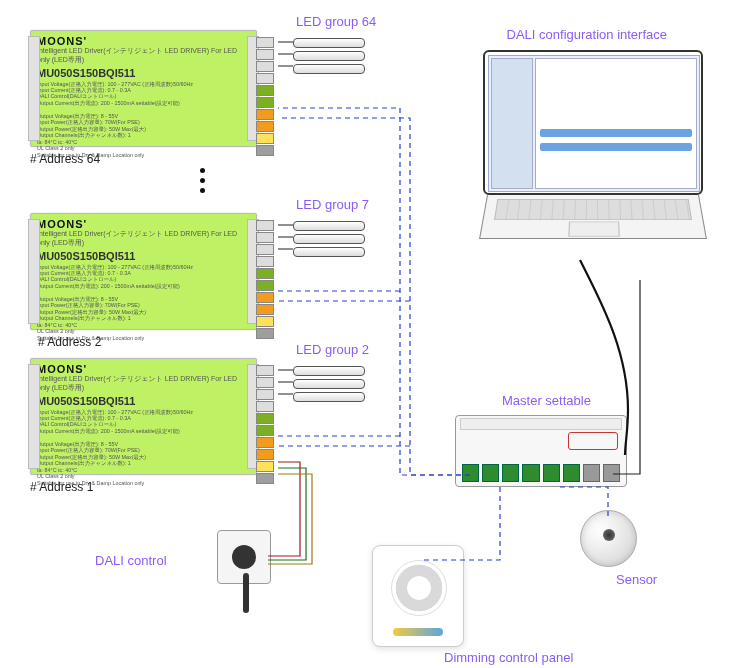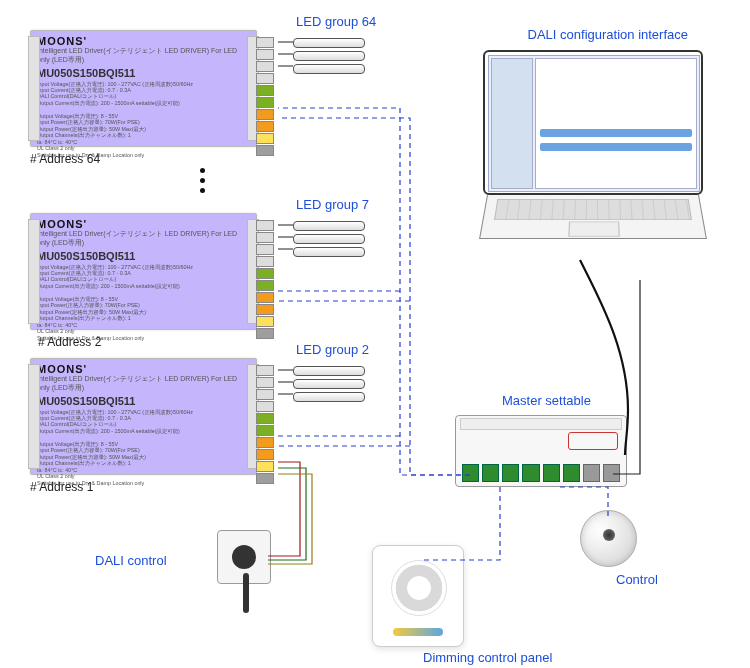--- a/index.html
+++ b/index.html
@@ -1,17 +1,17 @@
 <!DOCTYPE html>
 <html><head>
 <meta charset="utf-8">
 <style>
 body{margin:0;font-family:Arial,Helvetica,sans-serif;font-size:11px;color:#333;background:#fff;width:750px;height:668px;position:relative;overflow:hidden}
-.lbl{position:absolute;font-size:13px;color:#1d4ed8}
-.driver{position:absolute;width:225px;height:115px;background:#c4b5fd;border:1px solid #bbb;border-radius:2px;box-shadow:0 0 2px rgba(0,0,0,.15)}
+.lbl{position:absolute;font-size:13px;color:#8b5cf6}
+.driver{position:absolute;width:225px;height:115px;background:#bef264;border:1px solid #bbb;border-radius:2px;box-shadow:0 0 2px rgba(0,0,0,.15)}
 .driver .hdr{font-weight:700;font-size:11px;padding:4px 6px 0 6px;letter-spacing:1px;color:#111}
 .driver .sub{font-size:7px;padding:0 6px;color:#555;line-height:1.25}
 .driver .mdl{font-size:11px;font-weight:700;padding:2px 6px;color:#333}
 .driver .spec{font-size:5.4px;line-height:1.2;padding:0 6px;color:#555;white-space:pre-line}
 .driver .mount{position:absolute;top:5px;bottom:5px;width:10px;background:#e2e2e2;border:1px solid #bbb}
 .driver .mount.left{left:-3px}
 .driver .mount.right{right:-3px}
 .driver .term{position:absolute;right:-18px;top:6px;width:18px}
 .driver .term div{height:9px;margin-bottom:1px;border:1px solid #888;background:#ddd;font-size:5px;text-align:center;color:#777}
 .driver .term .g{background:#7cb023}
@@ -185,52 +185,52 @@
         <div class="bar" style="top:70px"></div>
         <div class="bar" style="top:84px"></div>
       </div>
     </div>
   </div>
   <div class="kb">
       <div class="keys"></div>
       <div class="pad"></div>
     </div>
 </div>
-<div class="lbl" style="right:62px;top:27px">DALI configuration interface</div>
+<div class="lbl" style="right:83px;top:27px">DALI configuration interface</div>
 
 <div class="mc">
   <div class="rail"></div>
   <div class="logo"></div>
   <div class="ports">
       <span></span>
       <span></span>
       <span></span>
       <span></span>
       <span></span>
       <span></span>
       <span class="gray"></span>
       <span class="gray"></span>
     </div>
 </div>
 <div class="lbl" style="left:502px;top:393px">Master settable</div>
 
 <div class="sensor"></div>
-<div class="lbl" style="left:616px;top:572px">Control</div>
+<div class="lbl" style="left:616px;top:572px">Sensor</div>
 
 <div class="plug">
   <div class="p"></div>
     <div class="cord"></div>
 </div>
 <div class="lbl" style="left:95px;top:553px">DALI control</div>
 
 <div class="dimmer">
   <div class="ring"></div>
     <div class="slider"></div>
 </div>
-<div class="lbl" style="left:423px;top:650px">Dimming control panel</div>
+<div class="lbl" style="left:444px;top:650px">Dimming control panel</div>
 
 <svg class="wires" width="750" height="668">
   <g stroke="#2a3ecf" stroke-width="1.2" fill="none" stroke-dasharray="5,4">
 
     <path d="M470 475 L400 475 L400 108 L278 108"></path>
     <path d="M470 475 L410 475 L410 118 L278 118"></path>
     <path d="M400 291 L278 291"></path>
       <path d="M410 301 L278 301"></path>
     <path d="M400 436 L278 436"></path>
       <path d="M410 446 L278 446"></path>

